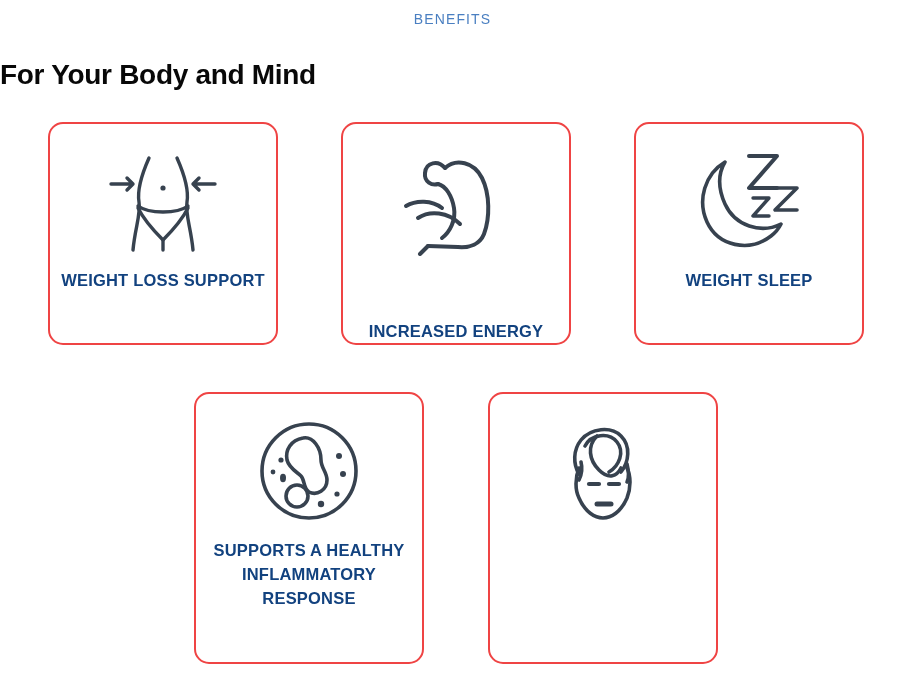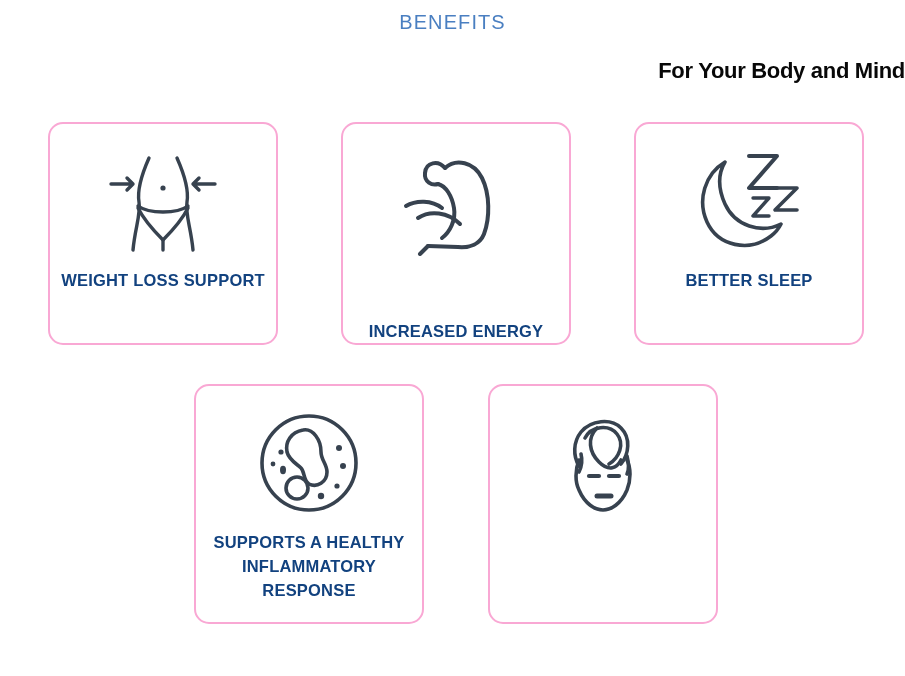--- a/index.html
+++ b/index.html
@@ -17,42 +17,42 @@
     position: relative;
     width: 905px;
     height: 676px;
   }
   .eyebrow {
     position: absolute;
     top: 11px;
     left: 0;
     width: 905px;
     text-align: center;
-    font-size: 20px;
+    font-size: 14px;
     font-weight: 400;
     letter-spacing: 1.1px;
     color: #4a7fc1;
   }
   .headline {
     position: absolute;
     top: 36px;
     left: 0;
     width: 905px;
-    text-align: right;
-    font-size: 22px;
+    text-align: left;
+    font-size: 28px;
     line-height: 40px;
     font-weight: 700;
     letter-spacing: -0.3px;
     color: #080808;
   }
   .card {
     position: absolute;
     box-sizing: border-box;
     background: #ffffff;
-    border: 2px solid #f9a8d4;
+    border: 2px solid #ef4444;
     border-radius: 15px;
     display: flex;
     flex-direction: column;
     align-items: center;
   }
   .card-icon {
     display: block;
   }
   .card-label {
     text-align: center;
@@ -64,21 +64,21 @@
     padding: 0 10px;
   }
   
   .row-top .card { top: 122px; width: 230px; height: 223px; }
   .row-top .card .card-icon { margin-top: 22px; }
   .row-top .card .card-label { margin-top: 12px; }
   #card-weight-loss { left: 48px; }
   #card-increased-energy { left: 341px; justify-content: space-between; }
   #card-better-sleep { left: 634px; }
   
-  .row-bottom .card { top: 384px; width: 230px; height: 240px; }
+  .row-bottom .card { top: 392px; width: 230px; height: 272px; }
   .row-bottom .card .card-icon { margin-top: 22px; }
   .row-bottom .card .card-label { margin-top: 12px; }
   #card-inflammatory { left: 194px; }
   #card-skin { left: 488px; }
 
   svg { display: block; }
 </style>
 </head>
 <body>
 
@@ -122,21 +122,21 @@
     <div class="card" id="card-better-sleep">
       <span class="card-icon">
         <svg width="116" height="110" viewBox="0 0 116 110" fill="none" stroke="#37424f" stroke-width="3.6" stroke-linecap="round" stroke-linejoin="round">
           <path d="M34 16 C14 28, 6 54, 16 76 C27 100, 58 107, 80 90 C84 87, 88 82, 90 78
                    C70 88, 44 80, 34 58 C26 40, 28 26, 34 16 Z"></path>
           <path d="M58 10 L86 10 L58 42 L86 42" stroke-width="4"></path>
           <path d="M84 42 L106 42 L84 64 L106 64" stroke-width="3.6"></path>
           <path d="M62 52 L78 52 L62 70 L78 70" stroke-width="3.4"></path>
         </svg>
       </span>
-      <div class="card-label">BETTER SLEEP</div>
+      <div class="card-label">WEIGHT SLEEP</div>
     </div>
 
   </div>
 
   <div class="row-bottom">
 
     <div class="card" id="card-inflammatory">
       <span class="card-icon">
         <svg width="116" height="110" viewBox="0 0 116 110" fill="none" stroke="#37424f" stroke-width="3.6" stroke-linecap="round" stroke-linejoin="round">
           <circle cx="58" cy="55" r="47"></circle>

